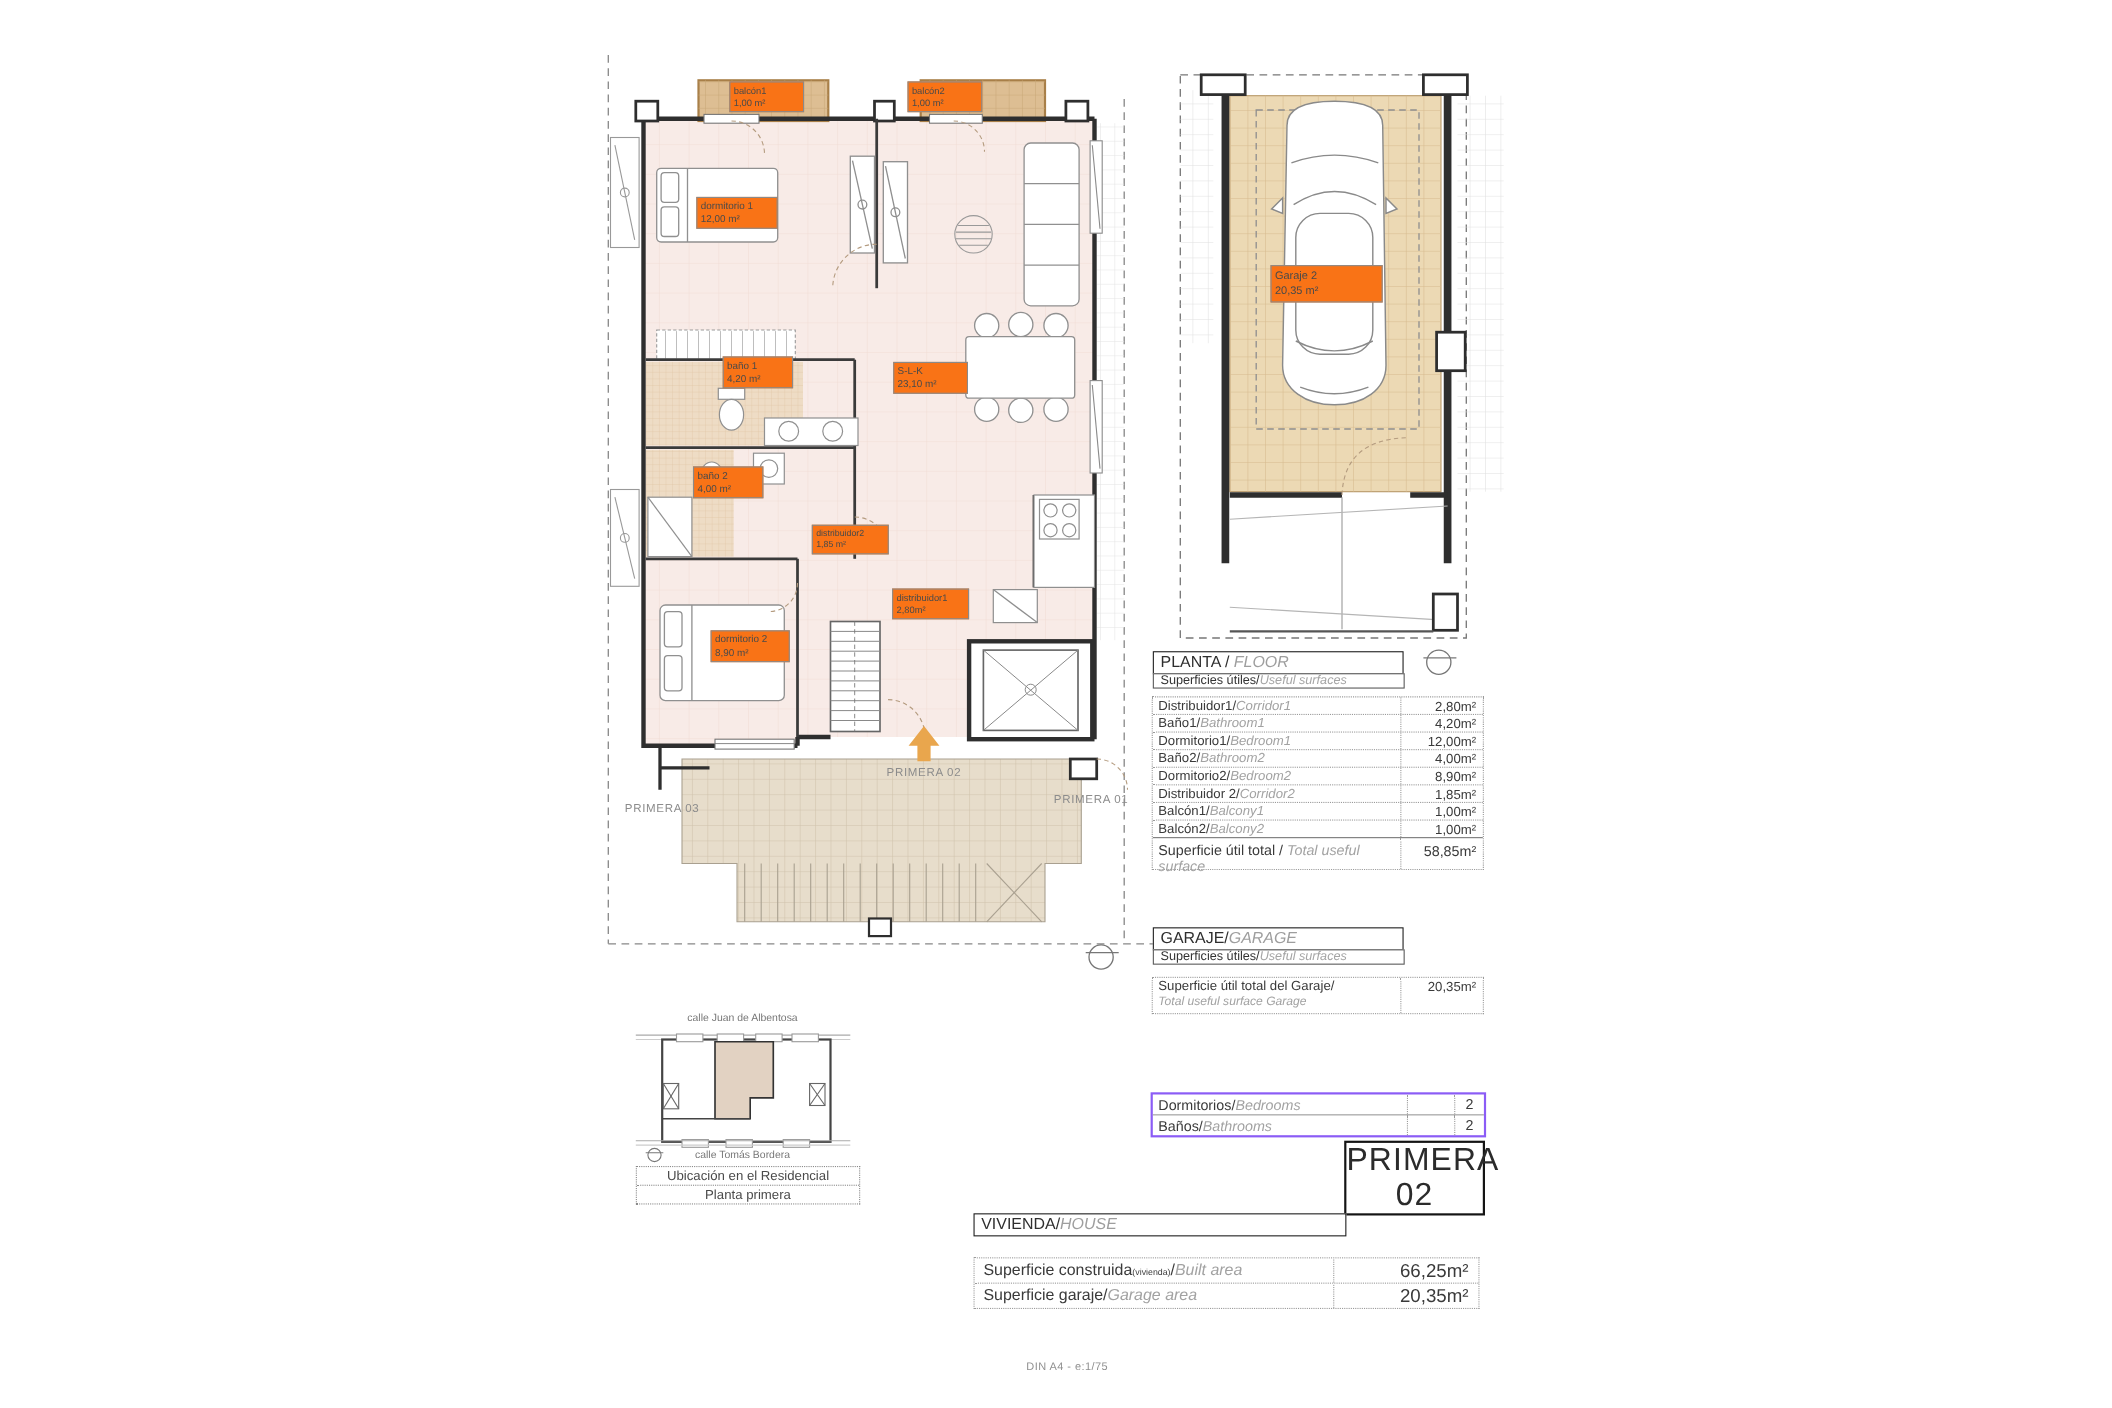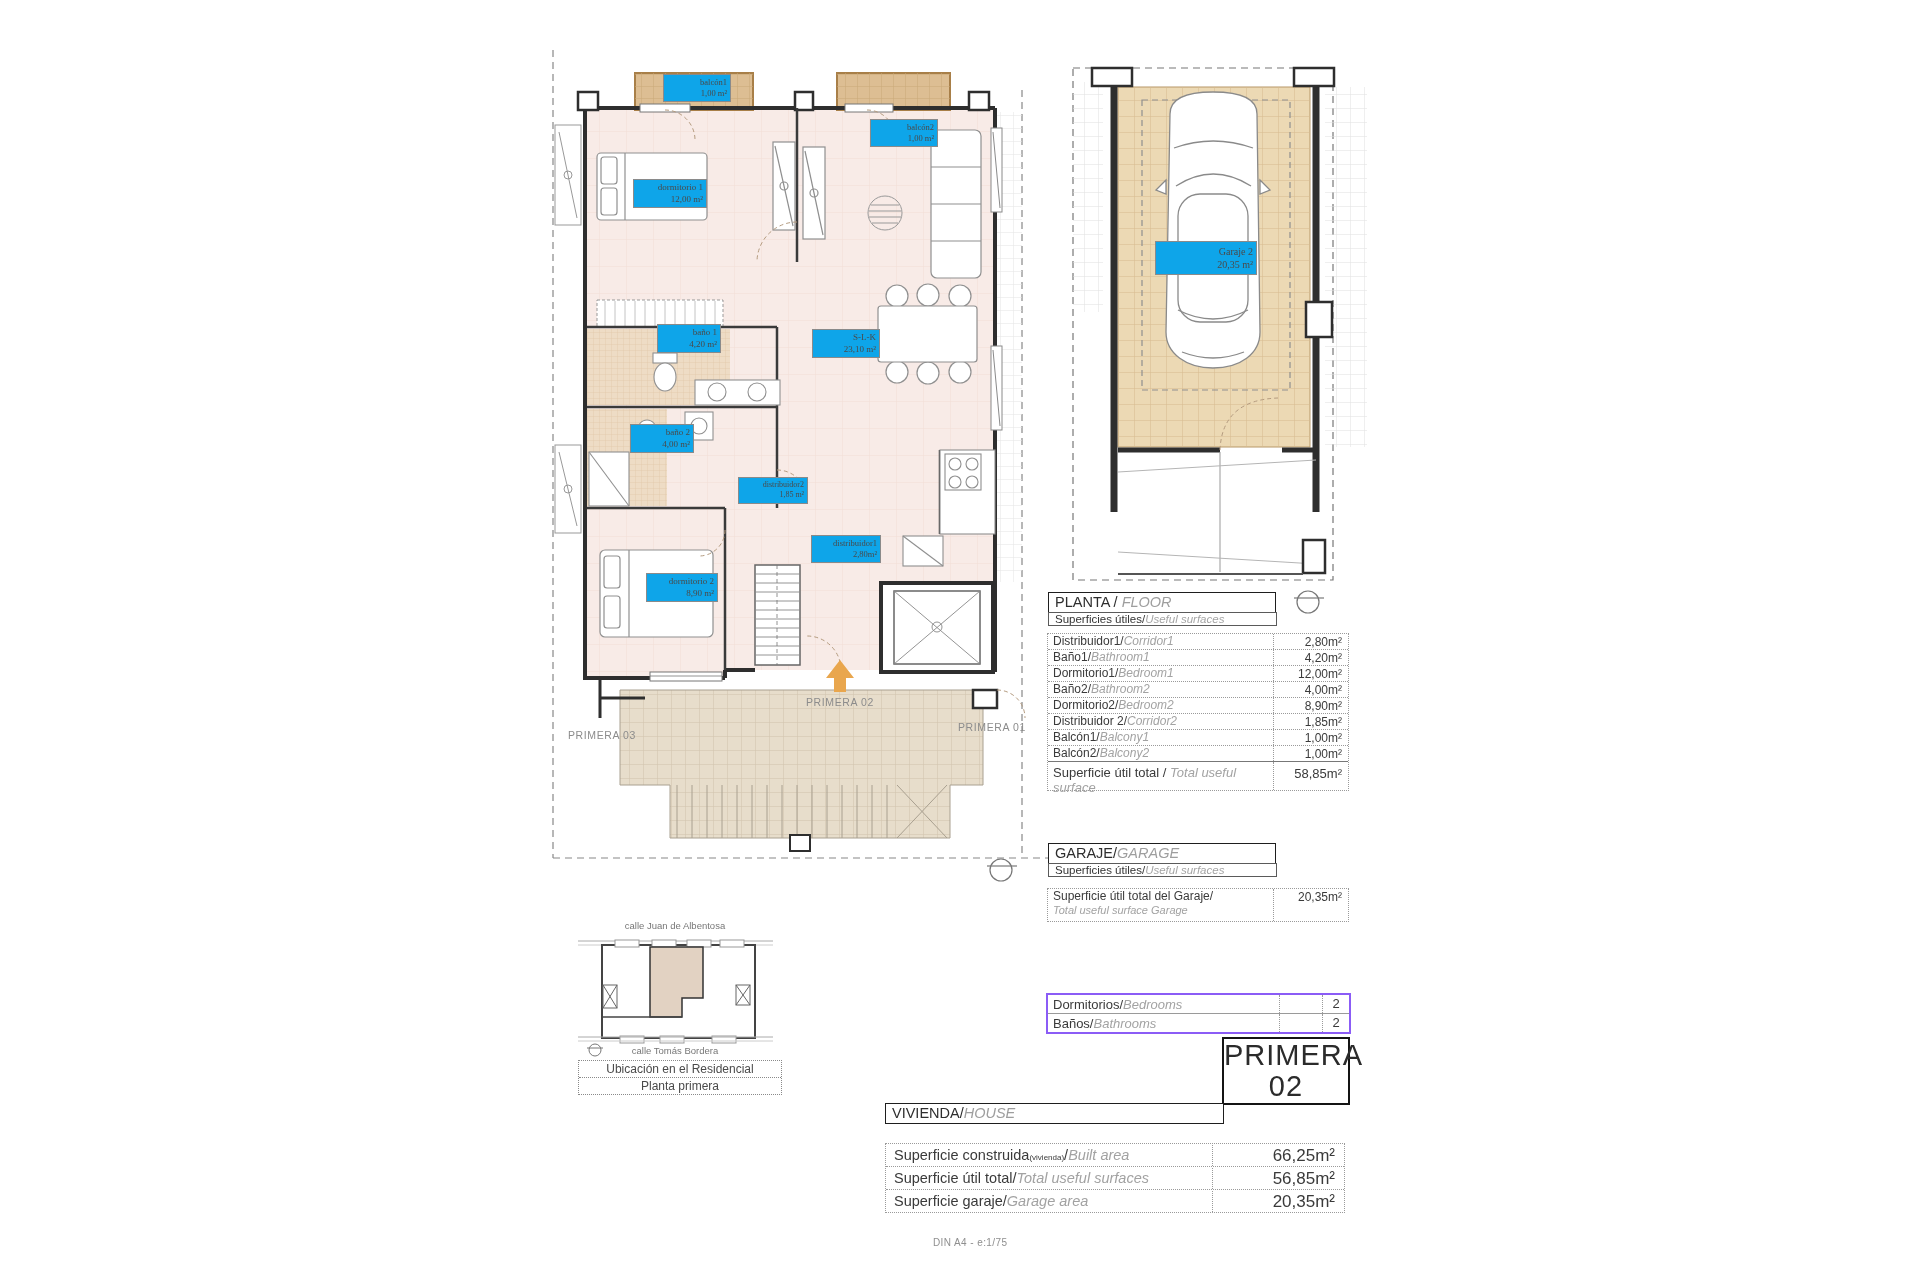--- a/index.html
+++ b/index.html
@@ -1,20 +1,20 @@
 <!DOCTYPE html>
 <html><head>
 <meta charset="utf-8">
 <style>
   html,body{margin:0;padding:0;background:#ffffff;font-family:"Liberation Sans",sans-serif;}
   .canvas{position:relative;width:1920px;height:1280px;background:#fff;overflow:hidden;}
   svg{position:absolute;display:block;}
   
-  .rlabel{position:absolute;background:#0ea5e9;border:1px solid #8a8a8a;text-align:right;
-          color:#4a4a4a;font-size:9px;line-height:1.3;padding:2px 3px;white-space:nowrap;font-family:Liberation Serif, serif;}
+  .rlabel{position:absolute;background:#f97316;border:1px solid #8a8a8a;text-align:left;
+          color:#4a4a4a;font-size:9px;line-height:1.3;padding:2px 3px;white-space:nowrap;}
   .rlabel .nm{display:block;}
   .rlabel .ar{display:block;}
   .annot{position:absolute;font-size:10.5px;color:#8c8c8c;letter-spacing:.6px;white-space:nowrap;}
   
   .hbox{position:absolute;background:#fff;border:1.6px solid #1e1e1e;font-size:14.5px;
         color:#2e2e2e;padding:1px 6px 2px 6px;white-space:nowrap;}
   .hbox .en{font-style:italic;color:#9e9e9e;}
   .sub{position:absolute;background:#fff;border:1px solid #5a5a5a;font-size:11.5px;color:#333;
        padding:0 6px;white-space:nowrap;}
   .sub .en{font-style:italic;color:#a5a5a5;}
@@ -364,21 +364,21 @@
   </svg>
   <svg style="left:986px;top:856px;" width="34" height="28" viewBox="0 0 34 28">
     <circle cx="15" cy="14" r="11" fill="none" stroke="#777" stroke-width="1.2"></circle>
     <line x1="1" y1="10" x2="31" y2="10" stroke="#777" stroke-width="1.2"></line>
   </svg>
 
   <div class="rlabel" style="left:663px;top:74px;width:60px;font-size:8.5px;">
     <span class="nm">balcón1</span>
     <span class="ar">1,00 m²</span>
   </div>
-  <div class="rlabel" style="left:870px;top:74px;width:60px;font-size:8.5px;margin-top:45px;">
+  <div class="rlabel" style="left:825px;top:74px;width:60px;font-size:8.5px;">
     <span class="nm">balcón2</span>
     <span class="ar">1,00 m²</span>
   </div>
   <div class="rlabel" style="left:633px;top:179px;width:66px;">
     <span class="nm">dormitorio 1</span>
     <span class="ar">12,00 m²</span>
   </div>
   <div class="rlabel" style="left:657px;top:324px;width:56px;">
     <span class="nm">baño 1</span>
     <span class="ar">4,20 m²</span>
@@ -492,24 +492,20 @@
 
   <div class="hbox" style="left:885px;top:1103px;width:325px;">
     <span>VIVIENDA/</span><span class="en">HOUSE</span>
   </div>
   <div class="dtable" style="left:885px;top:1143px;width:458px;">
     <div class="drow vrow">
       <div class="nm" style="padding-left:8px;"><span>Superficie construida</span><span class="note">(vivienda)</span><span>/</span><span class="en">Built area</span></div>
       <div class="val">66,25m²</div>
     </div>
     <div class="drow vrow">
-      <div class="nm" style="padding-left:8px;"><span>Superficie útil total/</span><span class="en">Total useful surfaces</span></div>
-      <div class="val">56,85m²</div>
-    </div>
-    <div class="drow vrow">
       <div class="nm" style="padding-left:8px;"><span>Superficie garaje/</span><span class="en">Garage area</span></div>
       <div class="val">20,35m²</div>
     </div>
   </div>
   <div class="footnote" style="left:933px;top:1237px;">DIN A4 - e:1/75</div>
 
   <div class="mlabel" style="left:600px;top:920px;width:150px;">calle Juan de Albentosa</div>
   <div class="mlabel" style="left:600px;top:1045px;width:150px;">calle Tomás Bordera</div>
   <div class="capbox" style="left:578px;top:1060px;width:202px;">
     <div class="c1">Ubicación en el Residencial</div>

